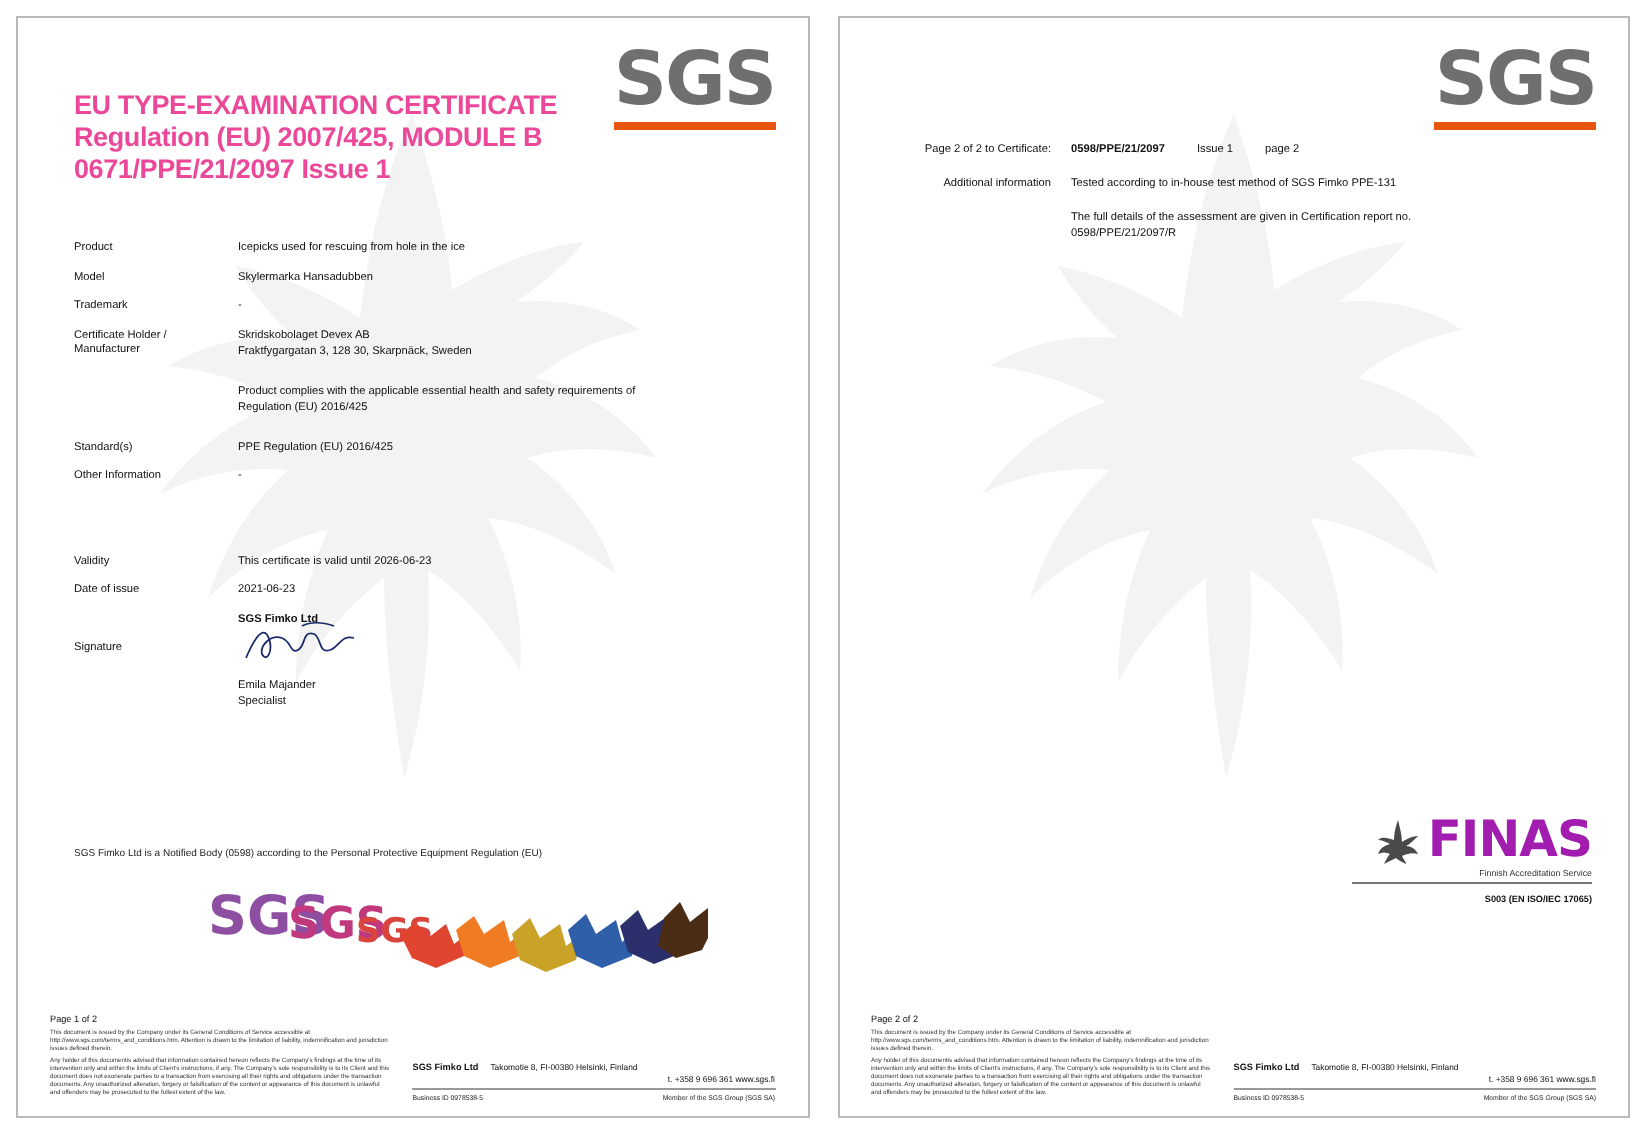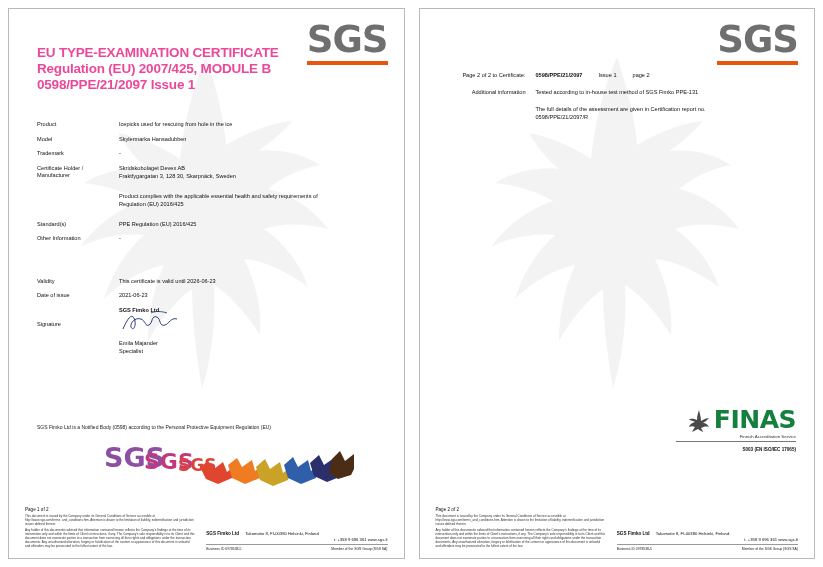--- a/index.html
+++ b/index.html
@@ -244,21 +244,21 @@
     top: 398px;
     width: 120px;
     text-align: right;
     z-index: 3;
   }
   .finas .fin-word {
     font-family: "DejaVu Sans", sans-serif;
     font-weight: bold;
     font-size: 25px;
     letter-spacing: -0.5px;
-    color: #15803d;
+    color: #a21caf;
     line-height: 26px;
   }
   .finas .fin-sub {
     font-size: 4.4px;
     color: #333;
     line-height: 5.4px;
     margin-top: 1px;
   }
   .finas .fin-code {
     font-size: 4.6px;
@@ -294,21 +294,21 @@
     </div>
 
     <div class="sgs-top content" style="right:16px; top:12px;">
       <div class="sgs-logo sgs-text">SGS</div>
       <div class="sgs-underline"></div>
     </div>
 
     <div class="title-block content">
       <div class="title-line">EU TYPE-EXAMINATION CERTIFICATE</div>
       <div class="title-line">Regulation (EU) 2007/425, MODULE B</div>
-      <div class="title-line">0598/PPE/21/2097   Issue 1</div>
+      <div class="title-line">0671/PPE/21/2097   Issue 1</div>
     </div>
 
     <div class="fields content">
 
       <div class="row">
         <div class="lbl">Product</div>
         <div class="val">Icepicks used for rescuing from hole in the ice</div>
       </div>
 
       <div class="row">

